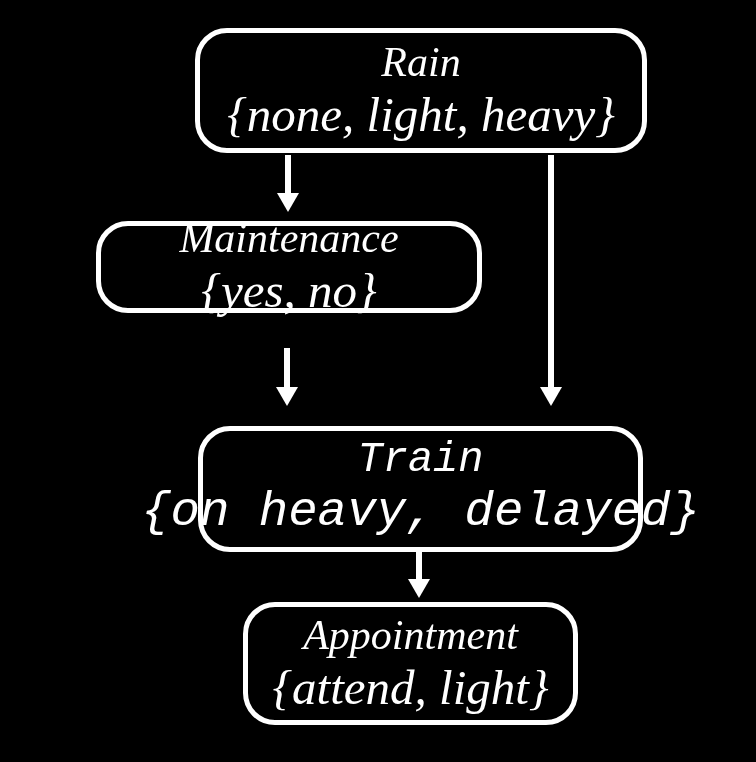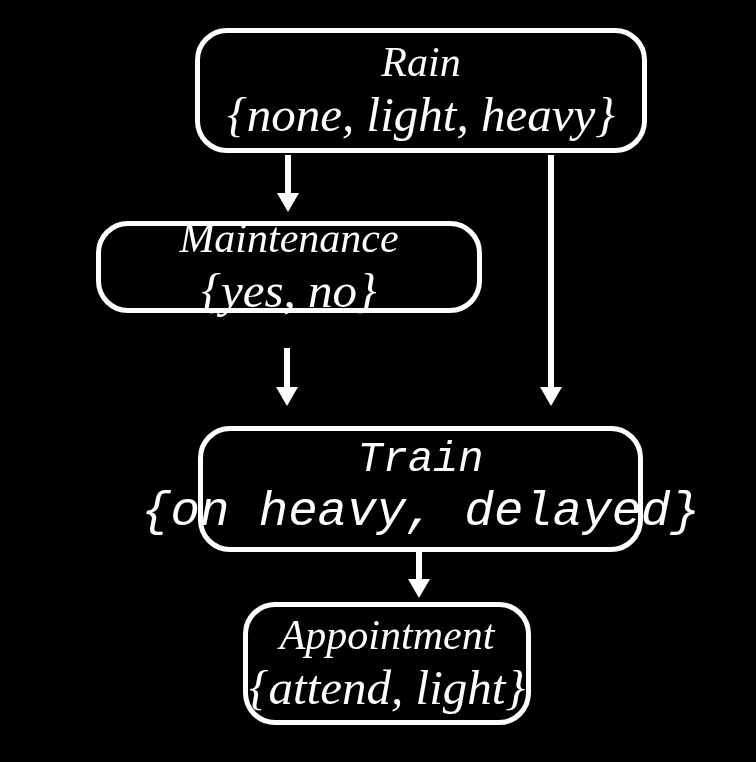--- a/index.html
+++ b/index.html
@@ -43,21 +43,21 @@
     white-space: nowrap;
   }
   .node .node-domain {
     font-size: 49px;
     line-height: 1.14;
     white-space: nowrap;
   }
   #node-rain        { left: 195px; top:  28px; width: 452px; height: 125px; }
   #node-maintenance { left:  96px; top: 221px; width: 386px; height: 92px; }
   #node-train       { left: 198px; top: 426px; width: 445px; height: 126px; font-family: Liberation Mono, monospace; }
-  #node-appointment { left: 243px; top: 602px; width: 288px; height: 123px; }
+  #node-appointment { left: 243px; top: 602px; width: 335px; height: 123px; }
 </style>
 </head>
 <body>
 
 <div class="canvas">
 
   <svg class="edges-layer" width="756" height="762" viewBox="0 0 756 762" xmlns="http://www.w3.org/2000/svg">
       <g>
         <line x1="288" y1="155" x2="288" y2="196" stroke="#ffffff" stroke-width="6"></line>
         <polygon points="288,212 277,193 299,193" fill="#ffffff"></polygon>

